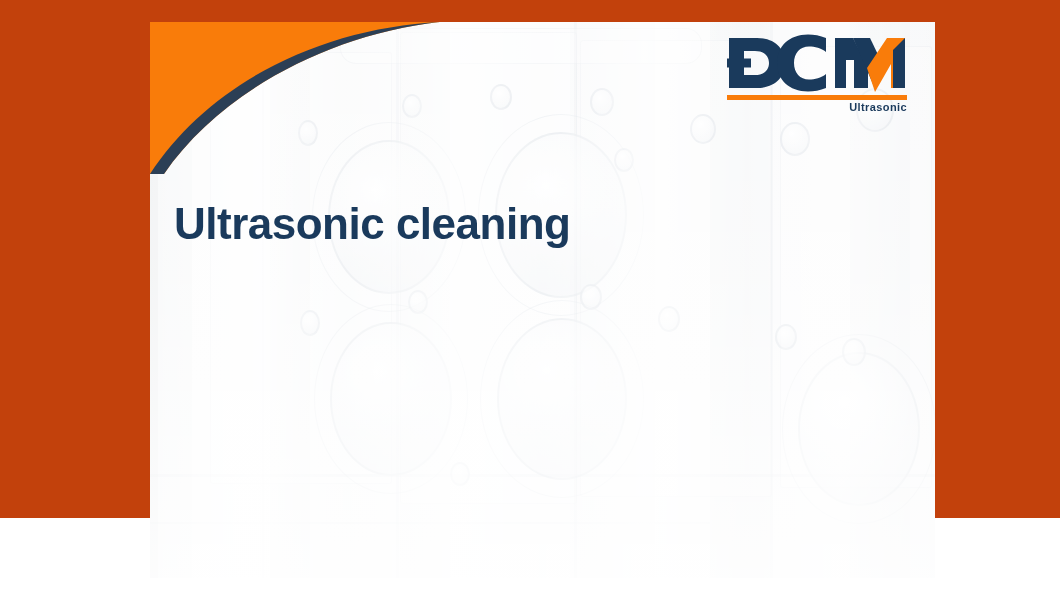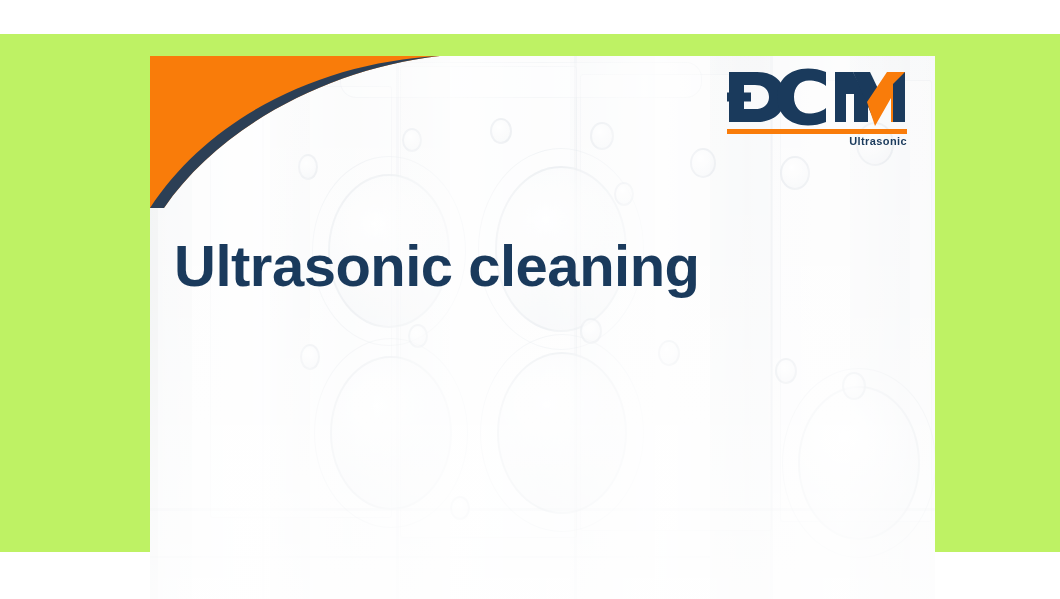--- a/index.html
+++ b/index.html
@@ -9,22 +9,21 @@
     width: 1060px;
     height: 599px;
     overflow: hidden;
     font-family: "Liberation Sans", sans-serif;
   }
 
   #stage {
     position: relative;
     width: 1060px;
     height: 518px;
-    background: #bef264;
-    margin-top: 34px;
+    background: #c2410c;
   }
 
   
   #slide {
     position: absolute;
     left: 150px;
     top: 22px;
     width: 785px;
     height: 556px;
     overflow: hidden;
@@ -156,21 +155,21 @@
   }
 
   
   .title-block {
     position: absolute;
     left: 24px;
     top: 176px;
     width: 740px;
   }
   .title-line {
-    font-size: 58px;
+    font-size: 44px;
     font-weight: bold;
     line-height: 1.18;
     letter-spacing: -0.5px;
     color: #1a3a5c;
     white-space: nowrap;
   }
   .accent { color: #f97c0a; }
 </style>
 </head>
 <body>

